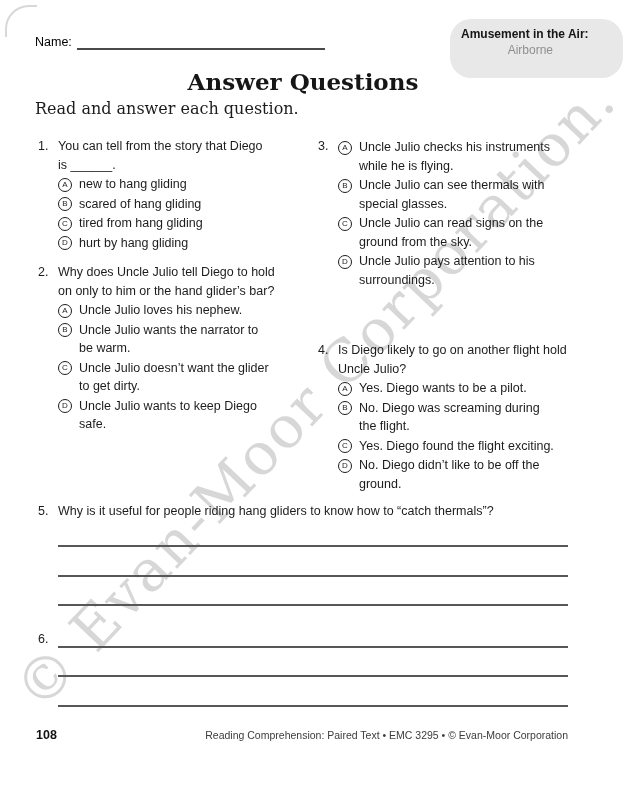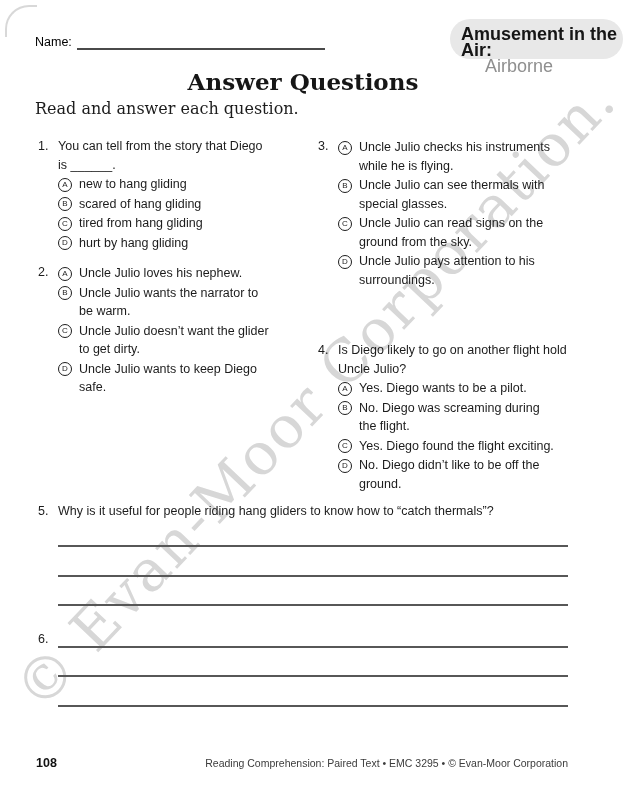--- a/index.html
+++ b/index.html
@@ -19,22 +19,22 @@
     font-family:"DejaVu Serif","Liberation Serif",serif;
     font-size:58px;line-height:62px;letter-spacing:2px;color:#d7d7d7;
     transform:rotate(-46.5deg);transform-origin:0 50%;
     pointer-events:none;
   }
   .content{position:relative;z-index:2;}
   
   .name-label{position:absolute;left:35px;top:35px;font-size:12.5px;color:#000000;}
   .name-line{position:absolute;left:77px;top:20px;width:248px;height:28px;border-bottom:2px solid #4a4a4a;}
   .badge{
-    position:absolute;left:450px;top:19px;width:173px;height:40px;
-    background:#e8e8e8;border-radius:21px;font-size:18px;line-height:16px;
+    position:absolute;left:450px;top:19px;width:173px;height:59px;
+    background:#e8e8e8;border-radius:21px;font-size:12px;line-height:16px;
   }
   .badge-line1{margin:7px 0 0 11px;font-weight:bold;color:#161616;}
   .badge-line2{text-align:right;margin-right:70px;color:#8f8f8f;}
   .title{
     position:absolute;left:0;right:18px;top:68px;margin:0;text-align:center;
     font-family:"DejaVu Serif","Liberation Serif",serif;font-weight:bold;font-size:23px;color:#161616;
   }
   .instructions{
     position:absolute;left:35px;top:99px;
     font-family:"DejaVu Serif","Liberation Serif",serif;font-size:16px;color:#1c1c1c;
@@ -57,21 +57,21 @@
     flex:none;width:12px;height:12px;margin:2.5px 7px 0 0;
     border:1px solid #1d1d1d;border-radius:50%;
     font-size:8px;line-height:12px;text-align:center;font-weight:normal;color:#1d1d1d;
   }
   .choice-text{white-space:pre-line;flex:1;min-width:0;}
   
   .answer-lines{margin:-3px 20px 0 0;}
   .answer-line{height:27.5px;border-bottom:2px solid #575757;}
   #q6 .answer-lines{margin-top:-12px;}
   
-  .footer{position:absolute;left:36px;right:56px;top:756px;display:flex;justify-content:space-between;align-items:baseline;}
+  .footer{position:absolute;left:36px;right:56px;top:728px;display:flex;justify-content:space-between;align-items:baseline;}
   .page-num{font-weight:bold;font-size:12.5px;color:#111;}
   .credit{font-size:10.5px;color:#3c3c3c;}
 </style>
 </head>
 <body>
 
 <div class="page">
   <div class="corner-mark"></div>
   <div class="watermark">© Evan-Moor Corporation.</div>
 
@@ -111,20 +111,22 @@
                 <div class="choice-text">hurt by hang gliding</div>
               </div>
             </div>
           </div>
         </div>
       </div>
     <div class="slot" id="q2">
         <div class="mc">
           <span class="qnum">2.</span>
           <div class="qbody">
+            <div class="qtext">Why does Uncle Julio tell Diego to hold
+on only to him or the hand glider’s bar?</div>
             <div class="choices">
               <div class="choice">
                 <span class="circle">A</span>
                 <div class="choice-text">Uncle Julio loves his nephew.</div>
               </div>
               <div class="choice">
                 <span class="circle">B</span>
                 <div class="choice-text">Uncle Julio wants the narrator to
 be warm.</div>
               </div>

